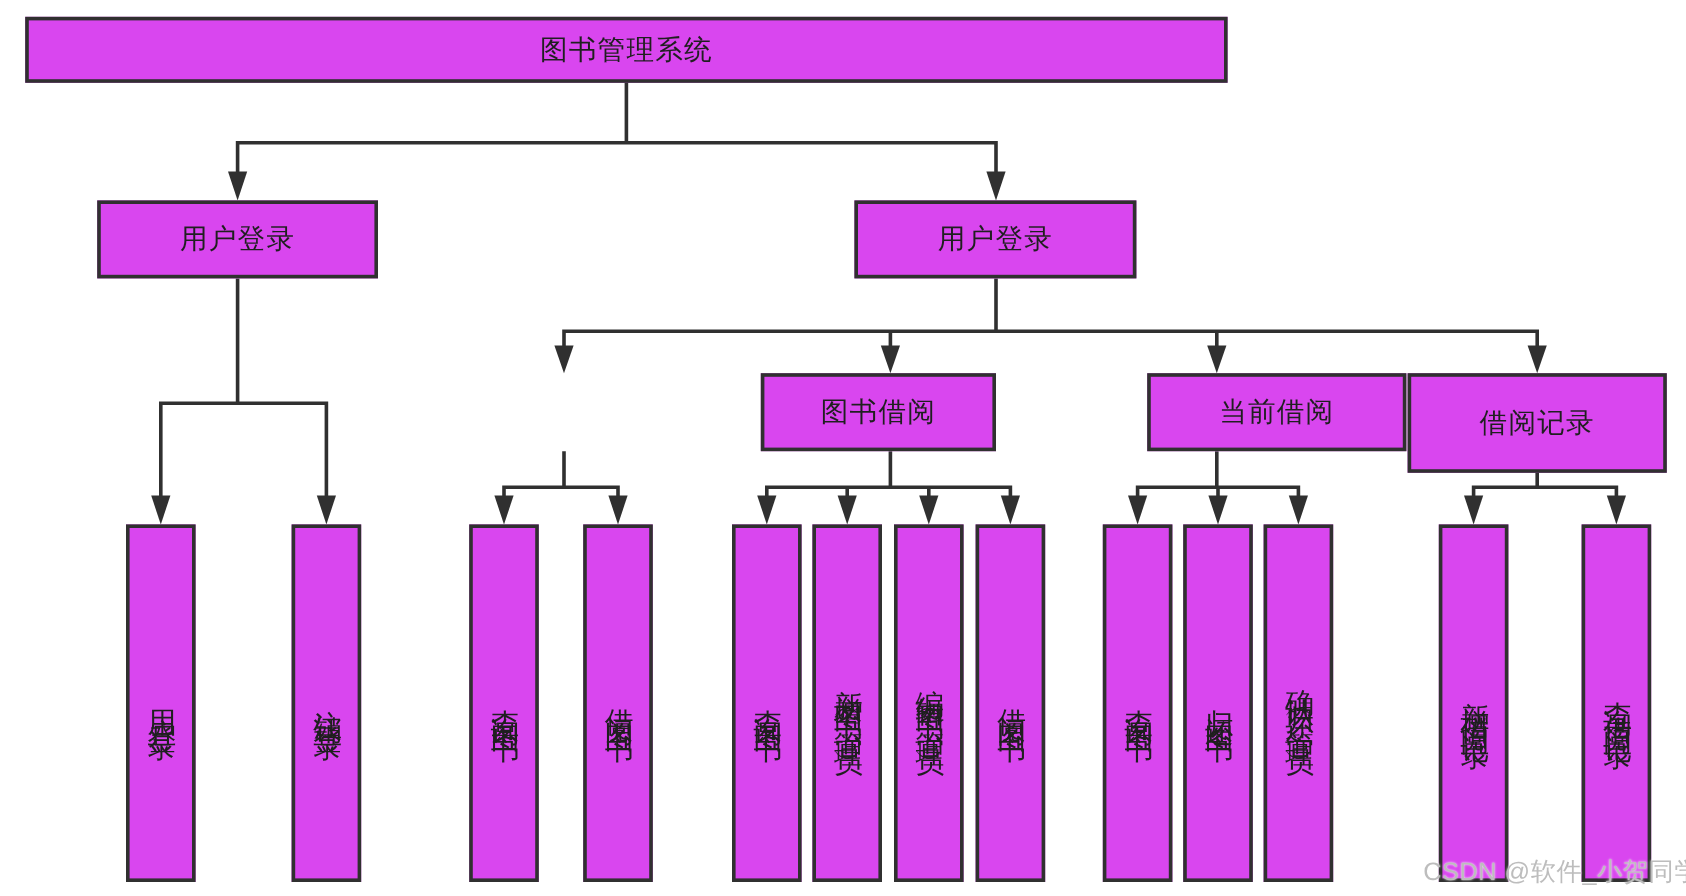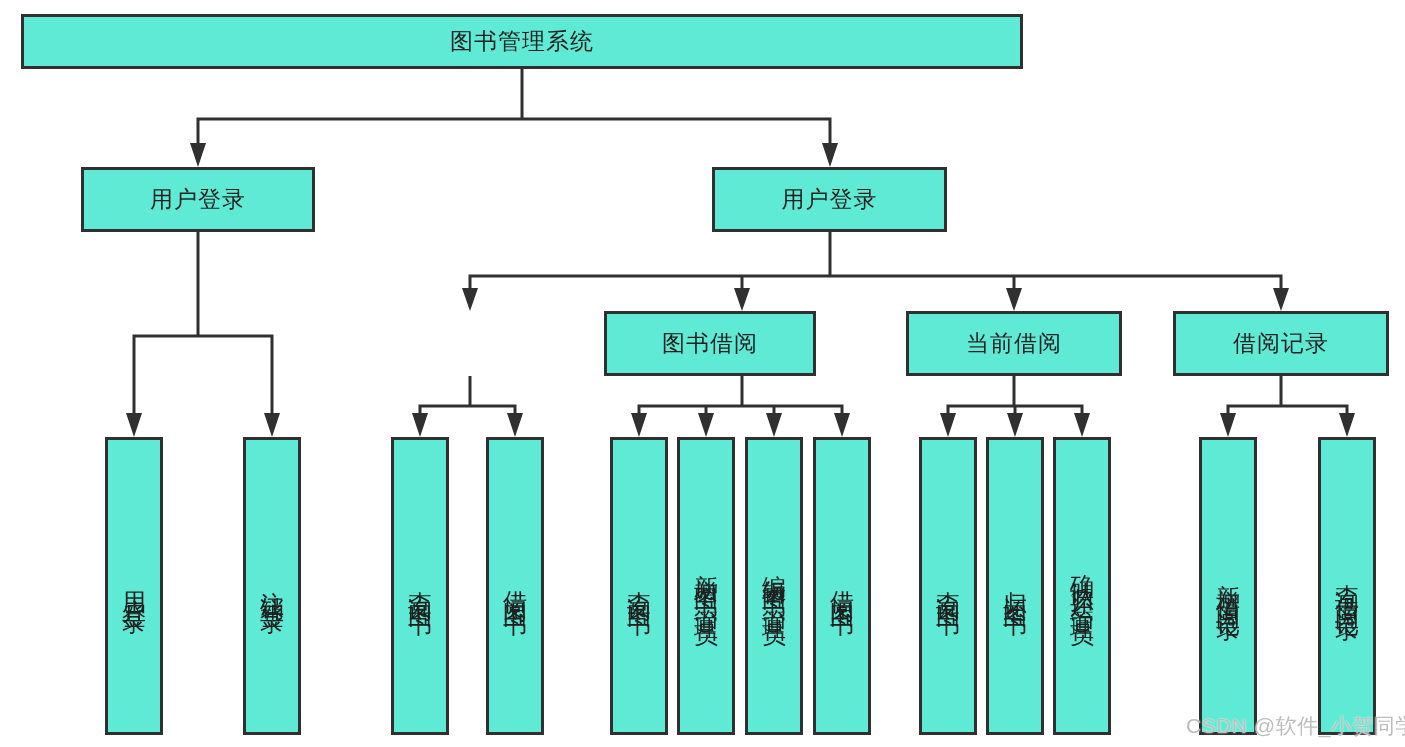--- a/index.html
+++ b/index.html
@@ -6,21 +6,21 @@
   .stage {
     position:relative; width:1405px; height:747px;
     background:var(--bg,#ffffff); overflow:hidden;
     font-family:"Liberation Sans","DejaVu Sans",sans-serif;
     color:var(--text,#1f1f1f);
   }
   .connector-layer { position:absolute; left:0; top:0; width:1405px; height:747px; }
   .connector { stroke:var(--line,#303030); stroke-width:3; fill:none; }
   .arrow { fill:var(--line,#303030); stroke:none; }
   .node {
-    position:absolute; box-sizing:border-box; background:#5eead4;
+    position:absolute; box-sizing:border-box; background:#d946ef;
     border:3px solid var(--line,#303030);
     display:flex; align-items:center; justify-content:center;
   }
   .node.h { font-size:23px; letter-spacing:1px; }
   .node.v { font-size:24px; }
   .node.v .vtext {
     writing-mode:vertical-rl;
     line-height:1;
     letter-spacing:7px;
     white-space:nowrap;
@@ -85,27 +85,27 @@
     <span>图书管理系统</span>
   </div>
 
   <div class="node h" style="left:81px;top:167px;width:234px;height:65px">
     <span>用户登录</span>
   </div>
   <div class="node h" style="left:712px;top:167px;width:235px;height:65px">
     <span>用户登录</span>
   </div>
 
-  <div class="node h" style="left:604px;top:311px;width:212px;height:65px">
+  <div class="node h" style="left:634px;top:311px;width:196px;height:65px">
     <span>图书借阅</span>
   </div>
-  <div class="node h" style="left:906px;top:311px;width:216px;height:65px">
+  <div class="node h" style="left:956px;top:311px;width:216px;height:65px">
     <span>当前借阅</span>
   </div>
-  <div class="node h" style="left:1173px;top:311px;width:216px;height:65px">
+  <div class="node h" style="left:1173px;top:311px;width:216px;height:83px">
     <span>借阅记录</span>
   </div>
 
   <div class="node v" style="left:105px;top:437px;width:58px;height:298px">
     <span class="vtext">用户登录</span>
   </div>
   <div class="node v" style="left:243px;top:437px;width:58px;height:298px">
     <span class="vtext">注销登录</span>
   </div>
 

